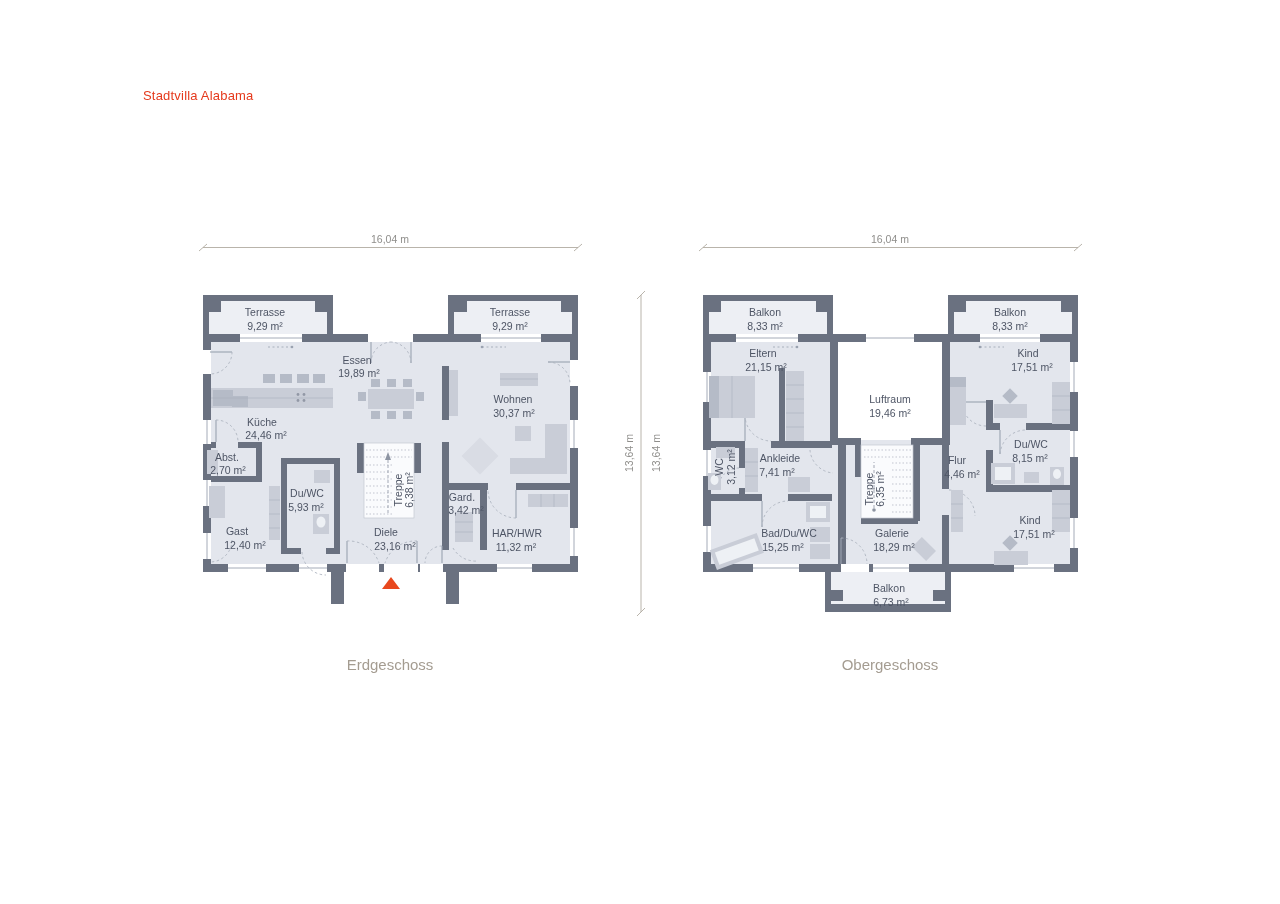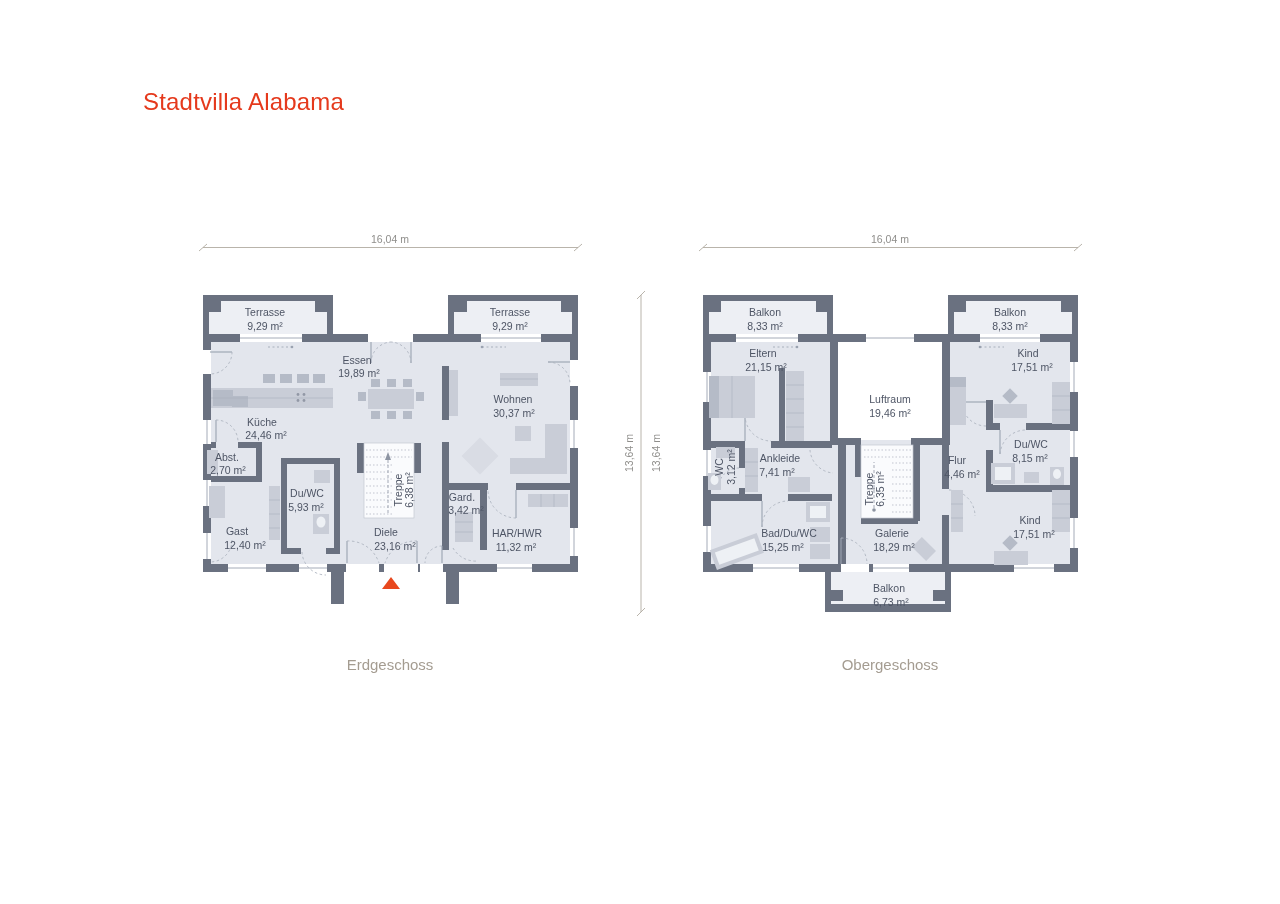--- a/index.html
+++ b/index.html
@@ -1,18 +1,18 @@
 <!DOCTYPE html>
 <html><head>
 <meta charset="utf-8">
 <style>
   html,body{margin:0;padding:0;background:#ffffff;}
   .page{position:relative;width:1280px;height:904px;background:#ffffff;overflow:hidden;
         font-family:"Liberation Sans",sans-serif;}
-  .title{position:absolute;left:143px;top:88px;font-size:24px;letter-spacing:.2px;color:#e5391c;}
+  .title{position:absolute;left:143px;top:88px;font-size:13px;letter-spacing:.2px;color:#e5391c;}
   svg{position:absolute;left:0;top:0;}
   .wall{fill:#6a7180}
   .floor{fill:#e3e6ed}
   .tfloor{fill:#edeff4}
   .void{fill:#ffffff}
   .furn{fill:#c9cdd7}
   .furn2{fill:#b5bbc7}
   .rug{fill:#d9dce4}
   .well{fill:#fafbfd;stroke:#c3c8d2;stroke-width:.7}
   .win{fill:#ffffff}

